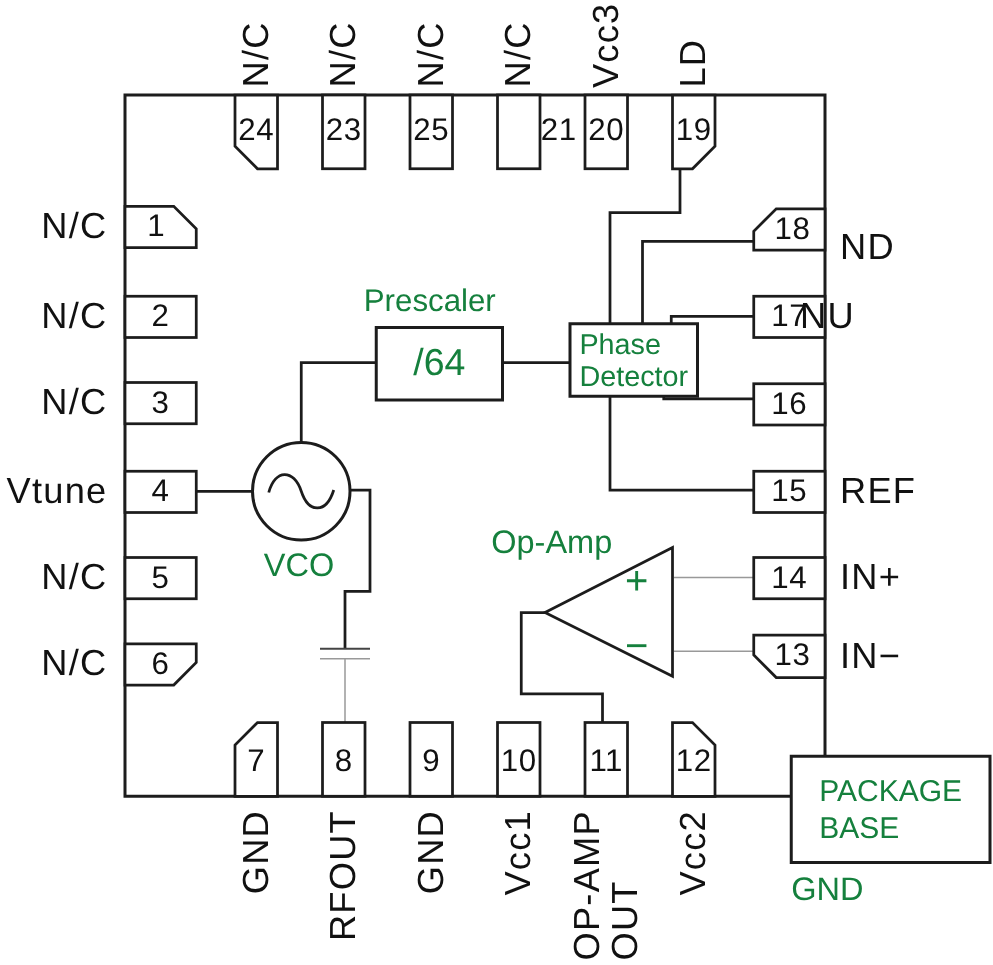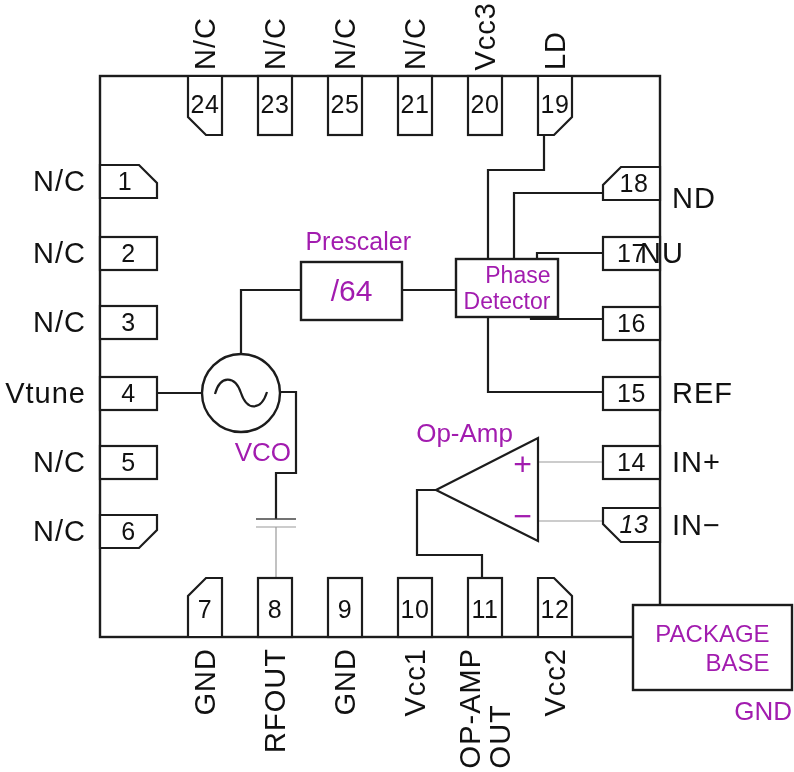--- a/index.html
+++ b/index.html
@@ -21,21 +21,21 @@
     position:absolute;display:flex;flex-direction:column;align-items:center;
   }
   .vlabel-box.anchor-bottom{justify-content:flex-end;}
   .vlabel-box.anchor-top{justify-content:flex-start;}
   .vtext{
     writing-mode:vertical-rl;transform:rotate(180deg);
     font-size:29px;letter-spacing:1px;line-height:1.05;
     white-space:pre-line;color:#111;
   }
   .block-label{
-    position:absolute;text-align:right;color:#a21caf;white-space:pre-line;
+    position:absolute;text-align:left;color:#15803d;white-space:pre-line;
   }
   .center-lines{display:flex;align-items:center;justify-content:center;}
 </style>
 </head>
 <body>
 
 <div id="stage">
 
   <svg class="layer" width="794" height="772" viewBox="0 0 794 772">
 
@@ -99,37 +99,37 @@
       <rect x="468" y="578" width="34" height="59"></rect>
       <polygon points="538,578 554,578 572,596 572,637 538,637"></polygon>
     </g>
 
     <rect x="633" y="605" width="159" height="85" fill="#ffffff" stroke="#1c1c1c" stroke-width="2.4"></rect>
   </svg>
 
   <div class="num" style="left:188px;top:76px;width:34px;height:59px;line-height:56px;">24</div>
   <div class="num" style="left:258px;top:76px;width:34px;height:59px;line-height:56px;">23</div>
   <div class="num" style="left:328px;top:76px;width:34px;height:59px;line-height:56px;">25</div>
-  <div class="num" style="left:398px;top:76px;width:34px;height:59px;line-height:56px;">21</div>
+  <div class="num" style="left:398px;top:76px;width:34px;height:59px;line-height:56px;padding-left:32px;">21</div>
   <div class="num" style="left:468px;top:76px;width:34px;height:59px;line-height:56px;">20</div>
   <div class="num" style="left:538px;top:76px;width:34px;height:59px;line-height:56px;">19</div>
 
   <div class="num" style="left:100px;top:165px;width:50px;height:33px;line-height:32px;">1</div>
   <div class="num" style="left:100px;top:237px;width:57px;height:33px;line-height:32px;">2</div>
   <div class="num" style="left:100px;top:306px;width:57px;height:33px;line-height:32px;">3</div>
   <div class="num" style="left:100px;top:377px;width:57px;height:33px;line-height:32px;">4</div>
   <div class="num" style="left:100px;top:446px;width:57px;height:33px;line-height:32px;">5</div>
   <div class="num" style="left:100px;top:515px;width:57px;height:33px;line-height:32px;">6</div>
 
   <div class="num" style="left:608px;top:167px;width:52px;height:33px;line-height:32px;">18</div>
   <div class="num" style="left:603px;top:237px;width:57px;height:33px;line-height:32px;">17</div>
   <div class="num" style="left:603px;top:307px;width:57px;height:33px;line-height:32px;">16</div>
   <div class="num" style="left:603px;top:377px;width:57px;height:27px;line-height:32px;">15</div>
   <div class="num" style="left:603px;top:446px;width:57px;height:33px;line-height:32px;">14</div>
-  <div class="num" style="left:608px;top:508px;width:52px;height:34px;line-height:33px;font-style:italic;">13</div>
+  <div class="num" style="left:608px;top:508px;width:52px;height:34px;line-height:33px;">13</div>
 
   <div class="num" style="left:188px;top:578px;width:34px;height:59px;line-height:62px;">7</div>
   <div class="num" style="left:258px;top:578px;width:34px;height:59px;line-height:62px;">8</div>
   <div class="num" style="left:328px;top:578px;width:34px;height:59px;line-height:62px;">9</div>
   <div class="num" style="left:398px;top:578px;width:34px;height:59px;line-height:62px;">10</div>
   <div class="num" style="left:468px;top:578px;width:34px;height:59px;line-height:62px;">11</div>
   <div class="num" style="left:538px;top:578px;width:34px;height:59px;line-height:62px;">12</div>
 
   <div class="vlabel-box anchor-bottom" style="left:170px;top:0;width:70px;height:70px;">
       <span class="vtext">N/C</span>

